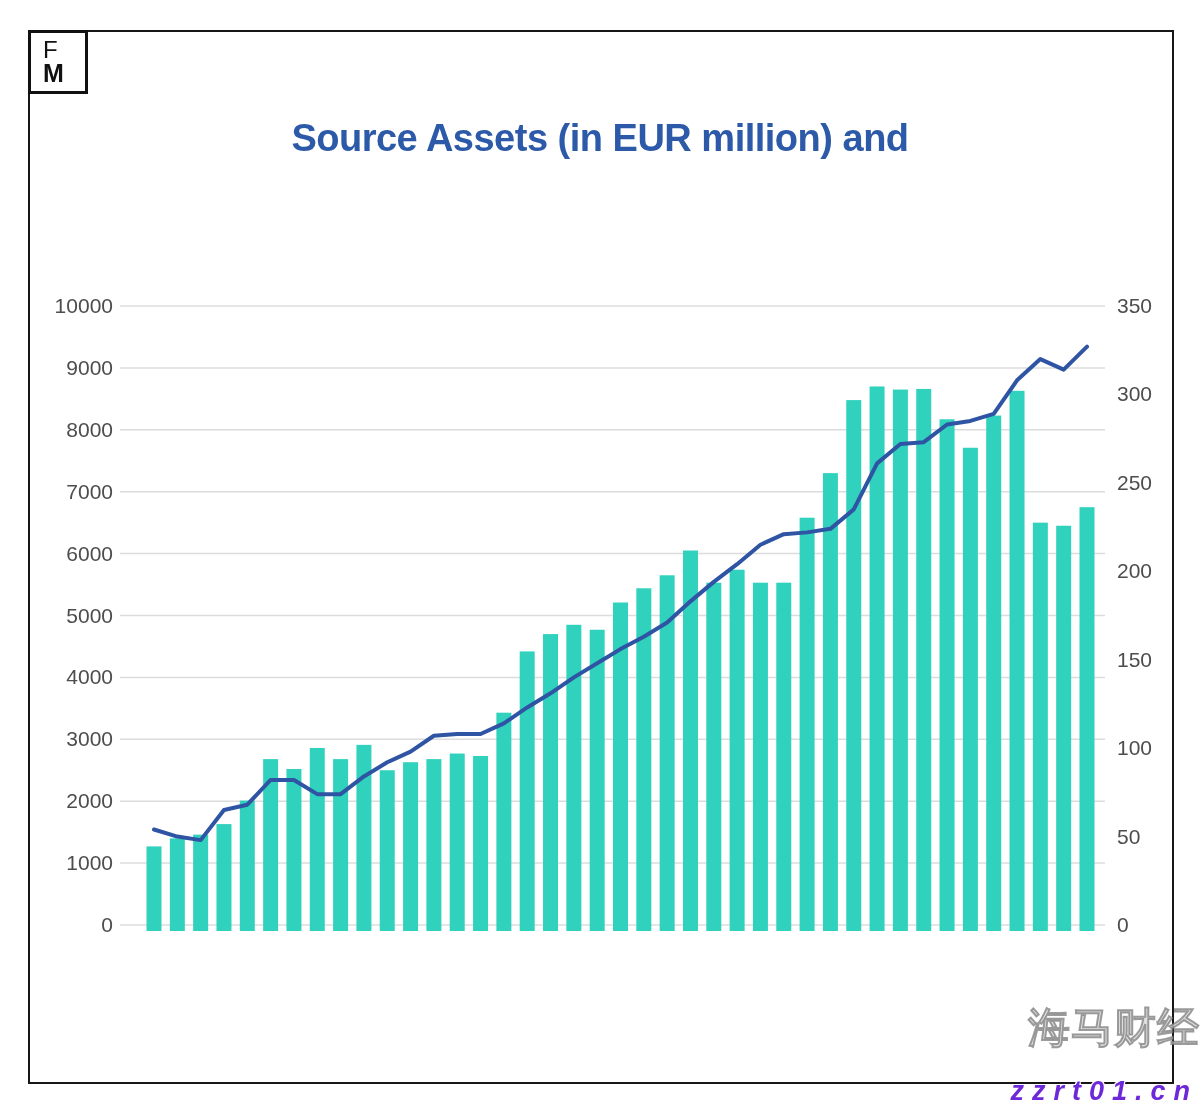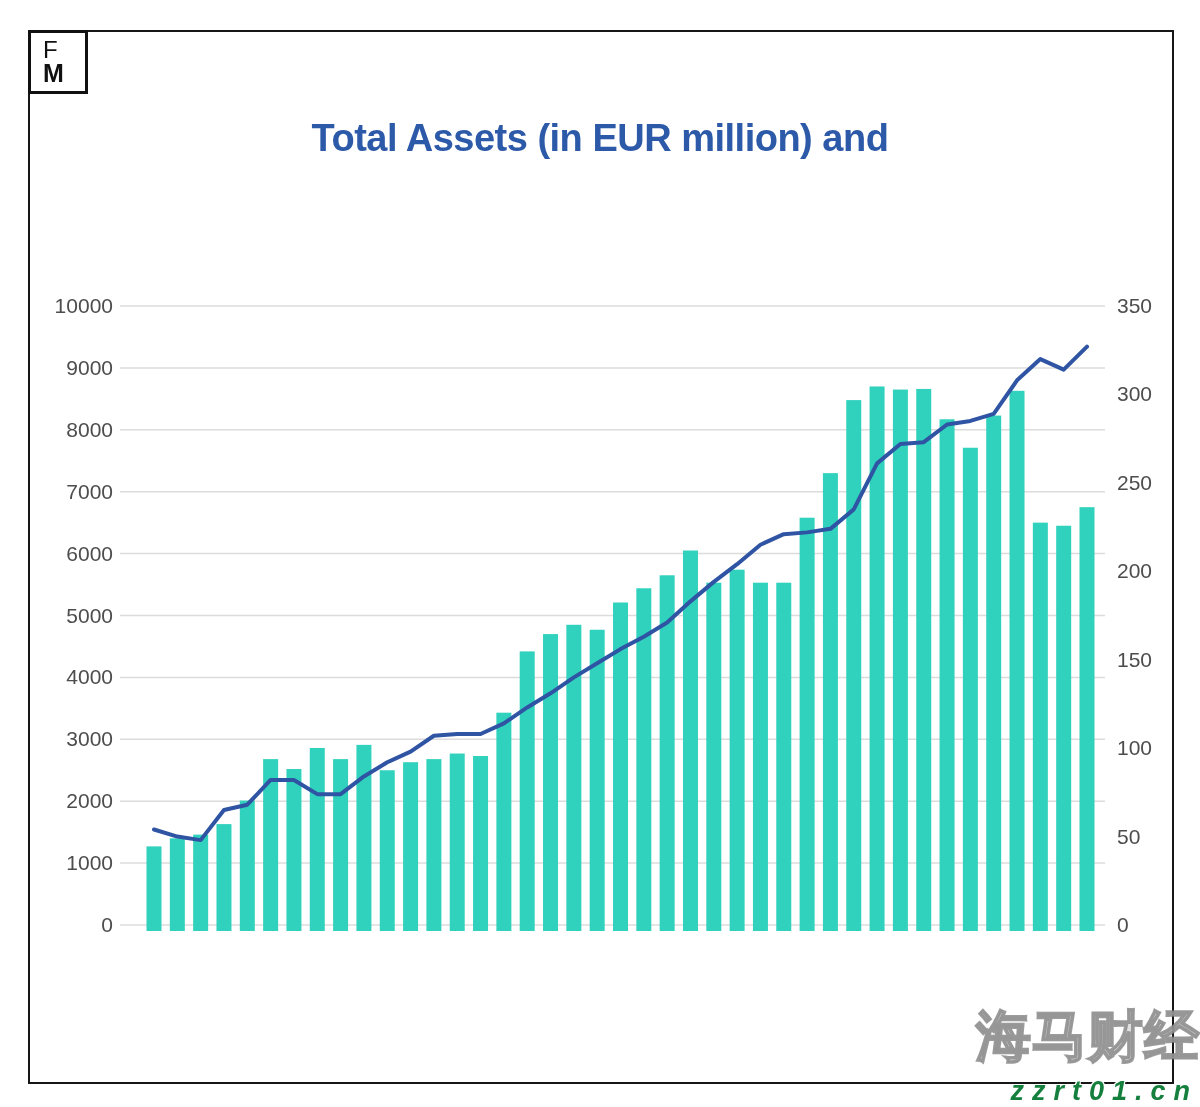--- a/index.html
+++ b/index.html
@@ -22,46 +22,46 @@
     position:absolute;left:0;top:114px;width:1200px;text-align:center;z-index:2;
     color:#2c5aa9;font-weight:bold;font-size:38px;line-height:49px;letter-spacing:-0.5px;
   }
   .chart-svg{position:absolute;left:0;top:0;z-index:1;}
   .source-text{
     position:absolute;right:42px;top:1038px;z-index:2;
     font-size:20px;color:#2b2b2b;letter-spacing:0.2px;
   }
   .watermark-cn{
     position:absolute;right:0px;top:1000px;z-index:4;white-space:nowrap;
-    font-size:55px;font-weight:bold;letter-spacing:1px;
+    font-size:42px;font-weight:normal;letter-spacing:1px;
     color:rgba(255,255,255,0.55);
     -webkit-text-stroke:2px rgba(125,125,125,0.75);
     text-shadow:0 0 1px rgba(120,120,120,0.5);
   }
   .watermark-url{
     position:absolute;right:2px;top:1076px;z-index:4;white-space:nowrap;
     font-size:27px;font-weight:bold;font-style:italic;letter-spacing:8px;
-    color:#15803d;
+    color:#6d28d9;
     text-shadow:-1px -1px 0 #fff,1px -1px 0 #fff,-1px 1px 0 #fff,1px 1px 0 #fff;
   }
 </style>
 </head>
 <body>
 
 <div class="canvas">
 
   <div class="frame"></div>
 
   <div class="logo-box">
     <div class="logo-f">F</div>
     <div class="logo-m">M</div>
   </div>
 
   <div class="title-block">
-    <div>Total Assets (in EUR million) and</div>
+    <div>Source Assets (in EUR million) and</div>
   </div>
 
   <svg class="chart-svg" width="1200" height="1107">
       <line x1="120" x2="1105" y1="925" y2="925" stroke="#dcdcdc" stroke-width="1.5"></line>
       <line x1="120" x2="1105" y1="863.1" y2="863.1" stroke="#dcdcdc" stroke-width="1.5"></line>
       <line x1="120" x2="1105" y1="801.2" y2="801.2" stroke="#dcdcdc" stroke-width="1.5"></line>
       <line x1="120" x2="1105" y1="739.3" y2="739.3" stroke="#dcdcdc" stroke-width="1.5"></line>
       <line x1="120" x2="1105" y1="677.4" y2="677.4" stroke="#dcdcdc" stroke-width="1.5"></line>
       <line x1="120" x2="1105" y1="615.5" y2="615.5" stroke="#dcdcdc" stroke-width="1.5"></line>
       <line x1="120" x2="1105" y1="553.6" y2="553.6" stroke="#dcdcdc" stroke-width="1.5"></line>

